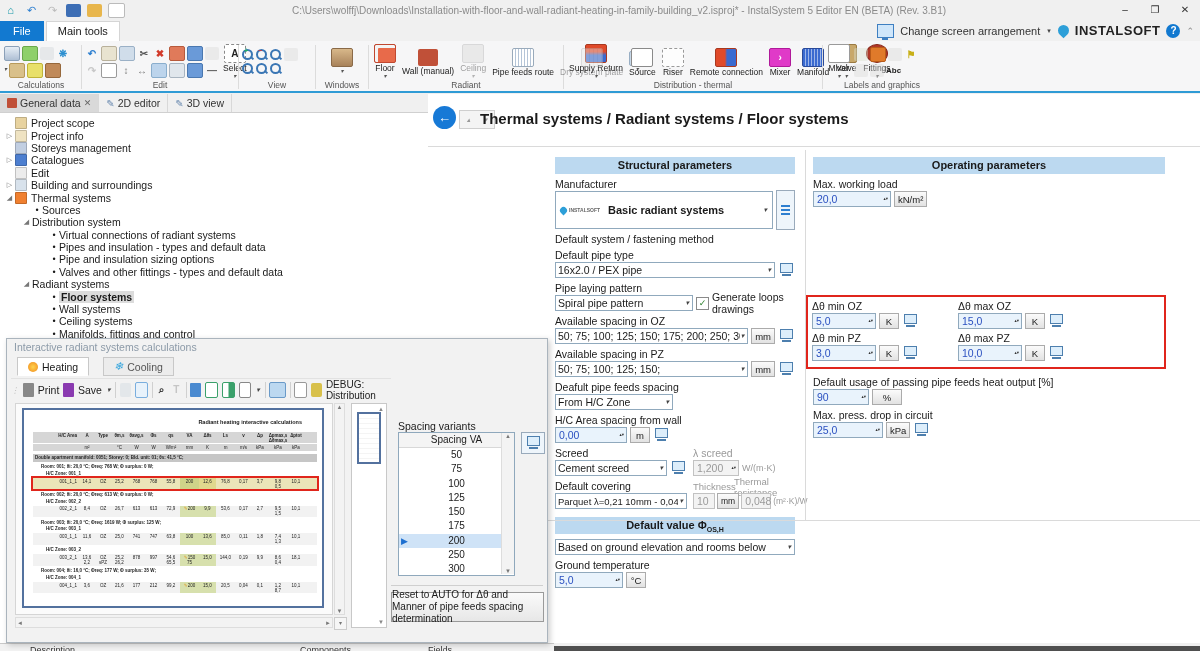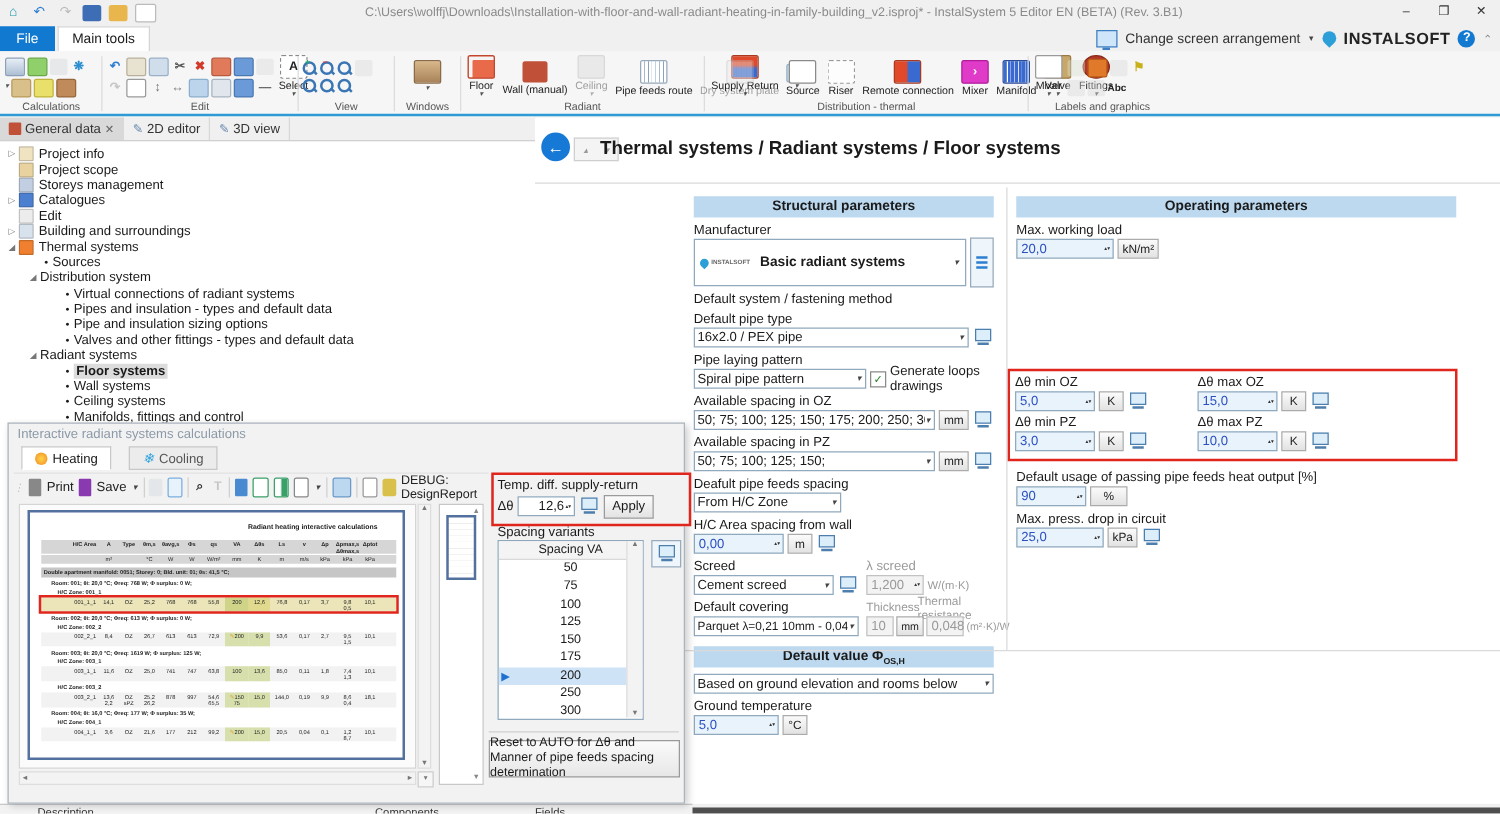--- a/index.html
+++ b/index.html
@@ -367,28 +367,28 @@
         <i style="font-style:normal;color:#6a8ab0;font-size:10px">✎</i>
         <span>2D editor</span>
       </span>
       <span class="dtab">
         <i style="font-style:normal;color:#6a8ab0;font-size:10px">✎</i>
         <span>3D view</span>
       </span>
     </div>
     <div id="tree">
         <div class="trow" style="padding-left: 4px;">
+          <i class="tex"></i>
+          <b class="tic" style="background: rgb(232, 211, 160);"></b>
+          <span>Project scope</span>
+        </div>
+        <div class="trow" style="padding-left: 4px;">
           <i class="tex">▷</i>
           <b class="tic" style="background: rgb(239, 227, 194);"></b>
           <span>Project info</span>
-        </div>
-        <div class="trow" style="padding-left: 4px;">
-          <i class="tex"></i>
-          <b class="tic" style="background: rgb(232, 211, 160);"></b>
-          <span>Project scope</span>
         </div>
         <div class="trow" style="padding-left: 4px;">
           <i class="tex"></i>
           <b class="tic" style="background: rgb(194, 207, 226);"></b>
           <span>Storeys management</span>
         </div>
         <div class="trow" style="padding-left: 4px;">
           <i class="tex">▷</i>
           <b class="tic" style="background: rgb(77, 127, 208);"></b>
           <span>Catalogues</span>
@@ -716,35 +716,23 @@
       <b class="tic16" style="background:#4a8ad0;border-radius:1px"></b>
       <b class="tic16" style="background:#fff;border:1px solid #3aa06a"></b>
       <b class="tic16" style="background:linear-gradient(90deg,#fff 45%,#3aa06a 55%);border:1px solid #3aa06a"></b>
       <b class="tic16" style="background:#fff;border:1px solid #888"></b>
         <i class="ca">▾</i>
       <i class="tsep"></i>
       <b class="tic16" style="background:#bcd8f0;border:1px solid #6a9ac8;width:20px"></b>
       <i class="tsep"></i>
       <b class="tic16" style="background:#fff;border:1px solid #999"></b>
       <b class="tic16" style="background:#d8c04a;border-radius:2px"></b>
-      <span style="font-size:10px">DEBUG: DesignReport</span>
-    </div>
-
-    <div id="tempgrp" class="redbox">
-      <div style="font-size:10.5px;margin:1px 0 3px">Temp. diff. supply-return</div>
-      <div class="frow">
-        <span style="font-size:10.5px">Δθ</span>
-        <span class="spin" style="width:46px;background:#fff;color:#1a1a1a">
-            <span style="text-align:right">12,6</span>
-            <i class="ud">▴▾</i>
-          </span>
-        <b class="pc"></b>
-        <span class="btnstd">Apply</span>
-      </div>
-    </div>
+      <span style="font-size:10px">DEBUG: Distribution</span>
+    </div>
+
 
     <div id="spclabel">Spacing variants</div>
     <div id="slist">
       <div id="slhead">Spacing VA</div>
     <div class="srow"><span>50</span></div>
         <div class="srow"><span>75</span></div>
         <div class="srow"><span>100</span></div>
         <div class="srow"><span>125</span></div>
         <div class="srow"><span>150</span></div>
         <div class="srow"><span>175</span></div>

